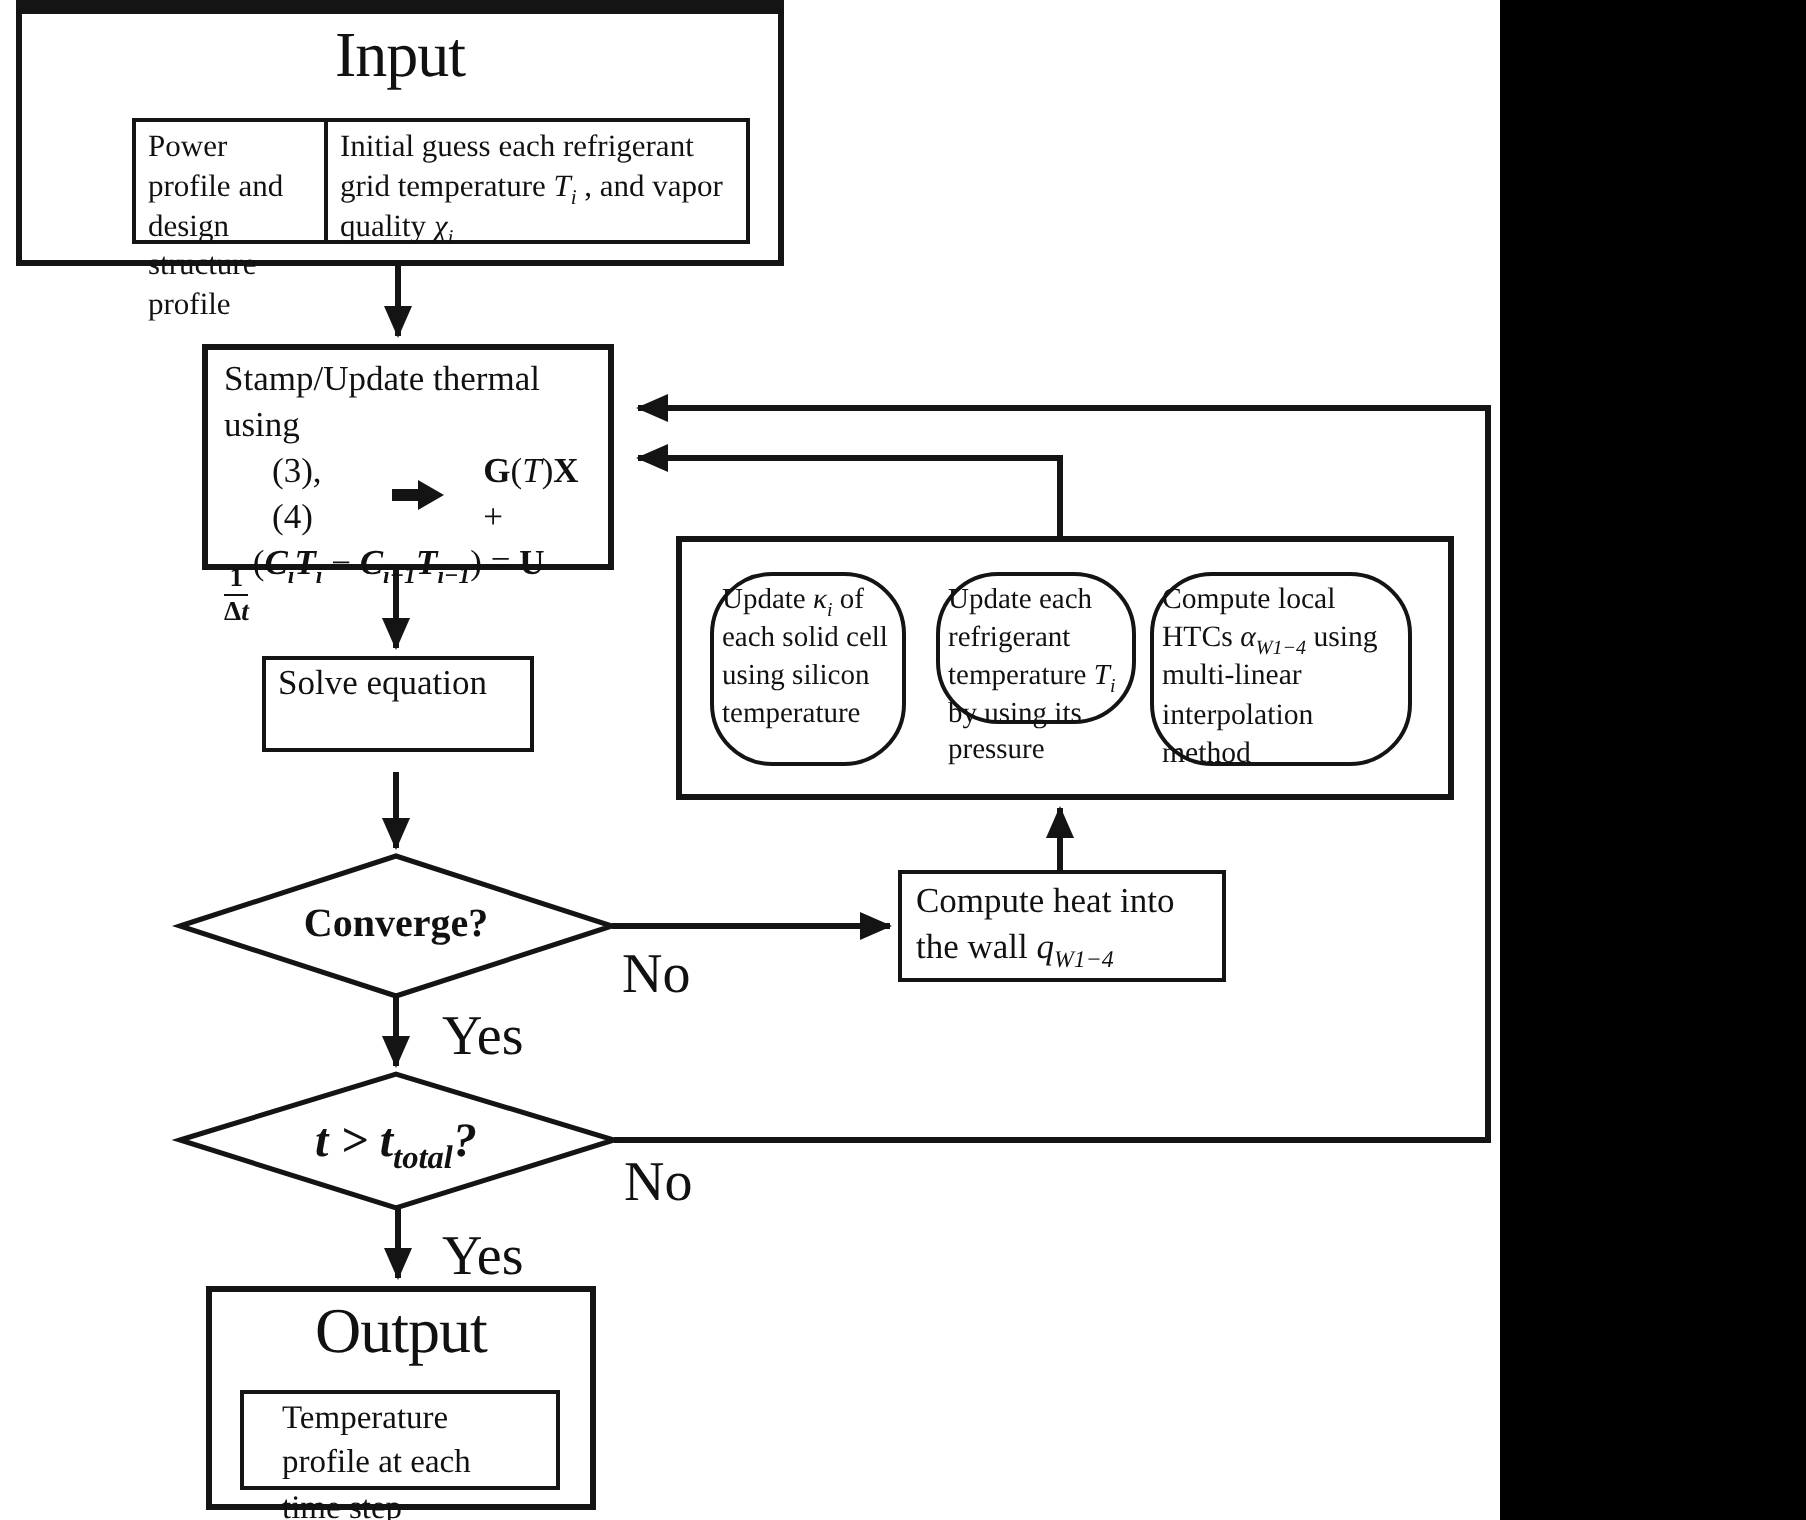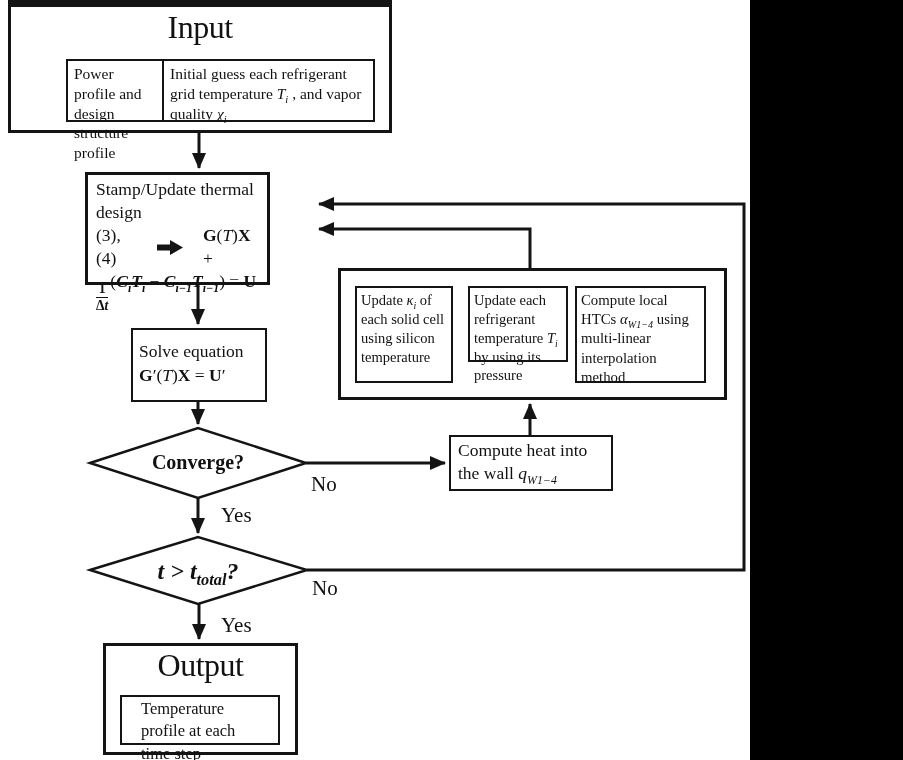--- a/index.html
+++ b/index.html
@@ -3,33 +3,33 @@
 <meta charset="utf-8">
 <style>
   html,body{margin:0;padding:0;background:#fff;}
   #canvas{
     position:relative;width:903px;height:760px;background:#fff;overflow:hidden;
     font-family:"Liberation Serif","DejaVu Serif",serif;color:#111;
   }
   #connector-layer{position:absolute;left:0;top:0;width:903px;height:760px;}
   .box{position:absolute;background:#fff;border:2px solid #141414;box-sizing:border-box;}
   .thick{border-width:3px;}
-  .smalltext{font-size:14.5px;line-height:1.3;padding:3px 4px;}
+  .smalltext{font-size:14.5px;line-height:1.3;padding:3px 4px;border-radius:31px;}
   .midtext{font-size:15.5px;line-height:1.28;padding:3px 6px;}
   .bigtext{font-size:17.5px;line-height:1.3;padding:2px 7px;}
   .title{font-weight:normal;font-size:32px;text-align:center;letter-spacing:-0.5px;line-height:1.15;}
-  .lbl{position:absolute;font-size:21px;}
+  .lbl{position:absolute;font-size:28px;}
   .dlabel{position:absolute;text-align:center;font-weight:bold;}
   #input-box{left:8px;top:0;width:384px;height:133px;border-width:7px 3px 3px 3px;}
   #input-title{margin-top:2px;}
   #power-box{left:25px;top:59px;width:100px;height:63px;margin-left:41px;}
   #guess-box{left:162px;top:59px;width:213px;height:63px;}
-  #stamp-box{left:85px;top:172px;width:185px;height:113px;border-width:3px;font-size:17.5px;line-height:1.32;padding:3px 8px;}
-  #stamp-eqline{display:flex;align-items:center;gap:20px;}
-  #solve-box{left:131px;top:328px;width:136px;height:74px;font-size:17.5px;line-height:1.35;padding:10px 6px;}
+  #stamp-box{left:101px;top:172px;width:206px;height:113px;border-width:3px;font-size:17.5px;line-height:1.32;padding:3px 8px;}
+  #stamp-eqline{display:flex;align-items:center;gap:20px;margin-left:24px;}
+  #solve-box{left:131px;top:328px;width:136px;height:48px;font-size:17.5px;line-height:1.35;padding:0 6px;}
   #loop-container{left:338px;top:268px;width:389px;height:132px;border-width:3px;}
   #kappa-box{left:355px;top:286px;width:98px;height:97px;}
   #refrig-box{left:468px;top:286px;width:100px;height:76px;}
   #htc-box{left:575px;top:286px;width:131px;height:97px;font-size:14.8px;}
   #heat-box{left:449px;top:435px;width:164px;height:56px;}
   #output-box{left:103px;top:643px;width:195px;height:112px;border-width:3px;}
   #output-title{margin-top:1px;}
   #result-box{left:120px;top:695px;width:160px;height:50px;font-size:16.5px;line-height:1.35;padding:1px 19px;}
   #converge-label{left:108px;top:451px;width:180px;font-size:20px;}
   #time-label{left:108px;top:558px;width:180px;font-size:24px;font-style:italic;}
@@ -72,39 +72,38 @@
   </svg>
 
   <div class="box thick" id="input-box">
     <div class="title" id="input-title">Input</div>
   </div>
   <div class="box midtext" id="power-box">Power profile and design structure profile</div>
   <div class="box midtext" id="guess-box">Initial guess each refrigerant grid temperature <i>T<sub>i</sub></i> , and vapor quality <i>χ<sub>i</sub></i></div>
 
   <div class="box" id="stamp-box">
     <div>Stamp/Update thermal</div>
-    <div>design</div>
+    <div>using</div>
     <div id="stamp-eqline">
       <span>(3),(4)</span>
       <span class="arrow-glyph">
         <svg width="26" height="15" viewBox="0 0 26 15">
             <path d="M0,4.5 h13 v-4.5 l13,7.5 -13,7.5 v-4.5 h-13 z" fill="#141414"></path>
           </svg>
       </span>
       <span><b>G</b>(<i>T</i>)<b>X</b> +</span>
     </div>
     <div><span class="frac">
           <span class="num">1</span>
           <span class="den">Δ<i>t</i></span>
         </span>(<b><i>C<sub>i</sub>T<sub>i</sub></i></b> − <b><i>C<sub>i−1</sub>T<sub>i−1</sub></i></b>) = <b>U</b></div>
   </div>
 
   <div class="box" id="solve-box">
     <div>Solve equation</div>
-    <div><b>G</b>′(<i>T</i>)<b>X</b> = <b>U</b>′</div>
   </div>
 
   <div class="box thick" id="loop-container"></div>
   <div class="box smalltext" id="kappa-box">Update <i>κ<sub>i</sub></i> of each solid cell using silicon temperature</div>
   <div class="box smalltext" id="refrig-box">Update each refrigerant temperature <i>T<sub>i</sub></i>&nbsp; by using its pressure</div>
   <div class="box smalltext" id="htc-box">Compute local HTCs <i>α<sub>W1−4</sub></i> using multi-linear interpolation method</div>
 
   <div class="box bigtext" id="heat-box">Compute heat into the wall <i>q<sub>W1−4</sub></i></div>
 
   <div class="dlabel" id="converge-label">Converge?</div>

